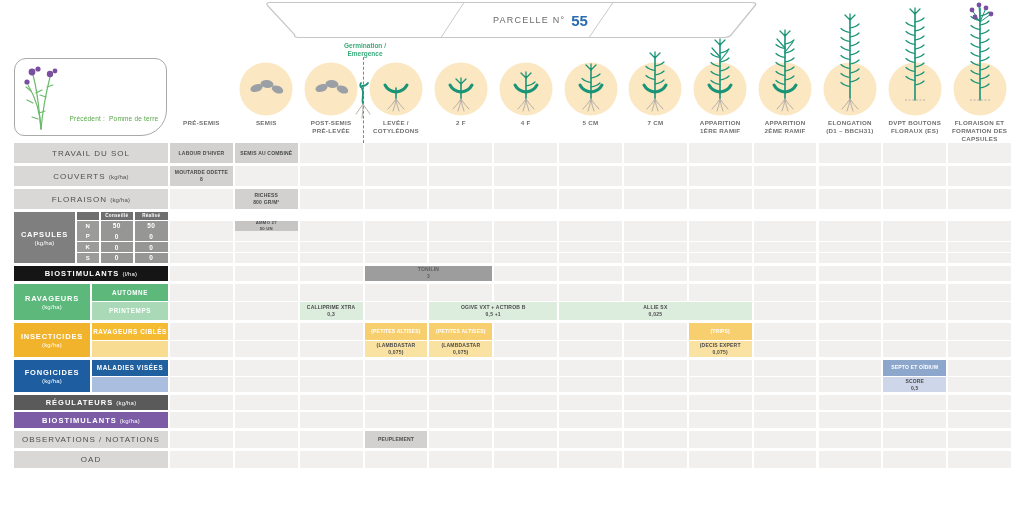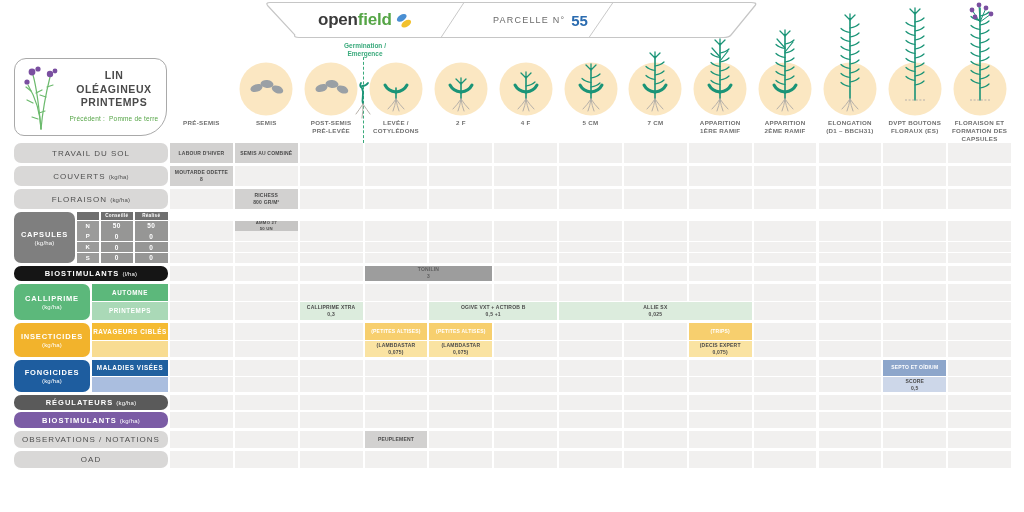--- a/index.html
+++ b/index.html
@@ -22,21 +22,21 @@
   .crop-precedent{position:absolute;left:46px;top:56px;width:106px;text-align:center;
                   font-size:6.5px;color:var(--logo_green,#55a546);letter-spacing:0.2px;}
   
   .stage-label{position:absolute;width:74px;text-align:center;font-size:6.2px;color:#6f6f6f;
                font-weight:600;letter-spacing:0.3px;line-height:1.3;text-transform:uppercase;}
   .germ-label{left:326px;top:42px;width:78px;text-align:center;font-size:6.5px;
               color:var(--germination,#3aaa7c);font-weight:600;line-height:1.3;}
   .germ-line{left:363px;top:57px;width:0;height:86px;border-left:1.5px dashed var(--germination,#3aaa7c);}
   
   .lab{position:absolute;display:flex;flex-direction:column;align-items:center;justify-content:center;
-       text-align:center;box-sizing:border-box;border-radius:7px;}
+       text-align:center;box-sizing:border-box;}
   .lab-light{background:var(--label_gray,#d9d8d7);color:#4f4f4f;}
   .lab-light .nm{font-size:8px;letter-spacing:1px;font-weight:500;}
   .lab-black{background:var(--black,#151515);color:#fff;}
   .lab-dark{background:var(--dark,#5a5a5a);color:#fff;}
   .lab-purple{background:var(--purple,#7b5ca5);color:#fff;}
   .lab-black .nm,.lab-dark .nm,.lab-purple .nm{font-size:7.5px;letter-spacing:1px;font-weight:700;}
   .lab-main .nm{font-size:7.5px;letter-spacing:0.8px;font-weight:700;line-height:1.5;}
   .lab-green{background:var(--green,#5cb87b);color:#fff;}
   .lab-yellow{background:var(--yellow,#f2b32c);color:#fff;}
   .lab-blue{background:var(--blue,#1e5d9f);color:#fff;}
@@ -74,30 +74,20 @@
 
 <div class="canvas">
 
   <svg class="abs" style="left:0;top:0;" width="1024" height="42" viewBox="0 0 1024 42">
     <path d="M 270,2.5 L 751,2.5 Q 757,2.5 755.5,5 L 731,35 Q 729,37.5 723.5,37.5 L 299,37.5
              Q 293.5,37.5 294.8,34.8 L 268,6 Q 265,2.5 270,2.5 Z" fill="#ffffff" stroke="#c6c6c6" stroke-width="1.2" stroke-linejoin="round"></path>
     <line x1="464" y1="2.5" x2="441" y2="37.5" stroke="#c9c9c9" stroke-width="1"></line>
     <line x1="613" y1="2.5" x2="589" y2="37.5" stroke="#c9c9c9" stroke-width="1"></line>
   </svg>
 
-  <div class="abs banner-text" style="left:318px;top:8px;">
-    <span class="logo-open">open</span>
-      <span class="logo-field">field</span>
-    <span style="margin-left:3px;">
-      <svg width="18" height="19" viewBox="0 0 20 20">
-        <ellipse cx="7.5" cy="7" rx="6" ry="3.4" fill="#4a8fd3" transform="rotate(-32 7.5 7)"></ellipse>
-        <ellipse cx="12.5" cy="13.5" rx="6" ry="3.4" fill="#f2c12e" transform="rotate(-32 12.5 13.5)"></ellipse>
-      </svg>
-    </span>
-  </div>
 
   <div class="abs banner-text" style="left:465px;top:8px;width:145px;">
     <span class="parcelle-label">PARCELLE N°</span>
     <span class="parcelle-number">55</span>
   </div>
 
 
   <div class="abs crop-card">
     <span class="abs" style="left:4px;top:4px;">
       <svg width="44" height="68" viewBox="0 0 44 68">
@@ -115,25 +105,20 @@
         </g>
         <g fill="#7a4fa0">
           <circle cx="13" cy="9" r="3.4"></circle>
             <circle cx="19" cy="6" r="2.6"></circle>
           <circle cx="31" cy="11" r="3.2"></circle>
             <circle cx="36" cy="8" r="2.4"></circle>
             <circle cx="8" cy="19" r="2.6"></circle>
         </g>
       </svg>
     </span>
-    <div class="crop-title">
-      <div>LIN</div>
-      <div>OLÉAGINEUX</div>
-      <div>PRINTEMPS</div>
-    </div>
     <div class="crop-precedent">
       <span>Précédent :</span>&nbsp;&nbsp;<span>Pomme de terre</span>
     </div>
   </div>
 
   <div class="abs germ-label">
     <div>Germination /</div>
     <div>Emergence</div>
   </div>
   <div class="abs germ-line"></div>
@@ -653,21 +638,21 @@
       <div class="lab lab-light" style="left:14px;top:166px;width:154px;height:20px;">
         <span class="nm"><span>COUVERTS</span> <span class="unit-inline">(kg/ha)</span></span>
       </div>
       <div class="lab lab-light" style="left:14px;top:189px;width:154px;height:20px;">
         <span class="nm"><span>FLORAISON</span> <span class="unit-inline">(kg/ha)</span></span>
       </div>
       <div class="lab lab-black" style="left:14px;top:265.5px;width:154px;height:15px;">
         <span class="nm"><span>BIOSTIMULANTS</span> <span class="unit-inline">(l/ha)</span></span>
       </div>
       <div class="lab lab-main lab-green" style="left:14px;top:283.5px;width:76px;height:36px;">
-        <span class="nm">CALLIPRIME</span>
+        <span class="nm">RAVAGEURS</span>
         <span class="unit-line">(kg/ha)</span>
       </div>
       <div class="sublab sub-green-dark" style="left:92px;top:283.5px;width:76px;height:17px;">AUTOMNE</div>
       <div class="sublab sub-green-light" style="left:92px;top:302px;width:76px;height:17.5px;">PRINTEMPS</div>
       <div class="lab lab-main lab-yellow" style="left:14px;top:322.5px;width:76px;height:34.5px;">
         <span class="nm">INSECTICIDES</span>
         <span class="unit-line">(kg/ha)</span>
       </div>
       <div class="sublab sub-yellow-dark" style="left:92px;top:322.5px;width:76px;height:17px;">RAVAGEURS CIBLÉS</div>
       <div class="sublab sub-yellow-light" style="left:92px;top:340.5px;width:76px;height:16.5px;"></div>

